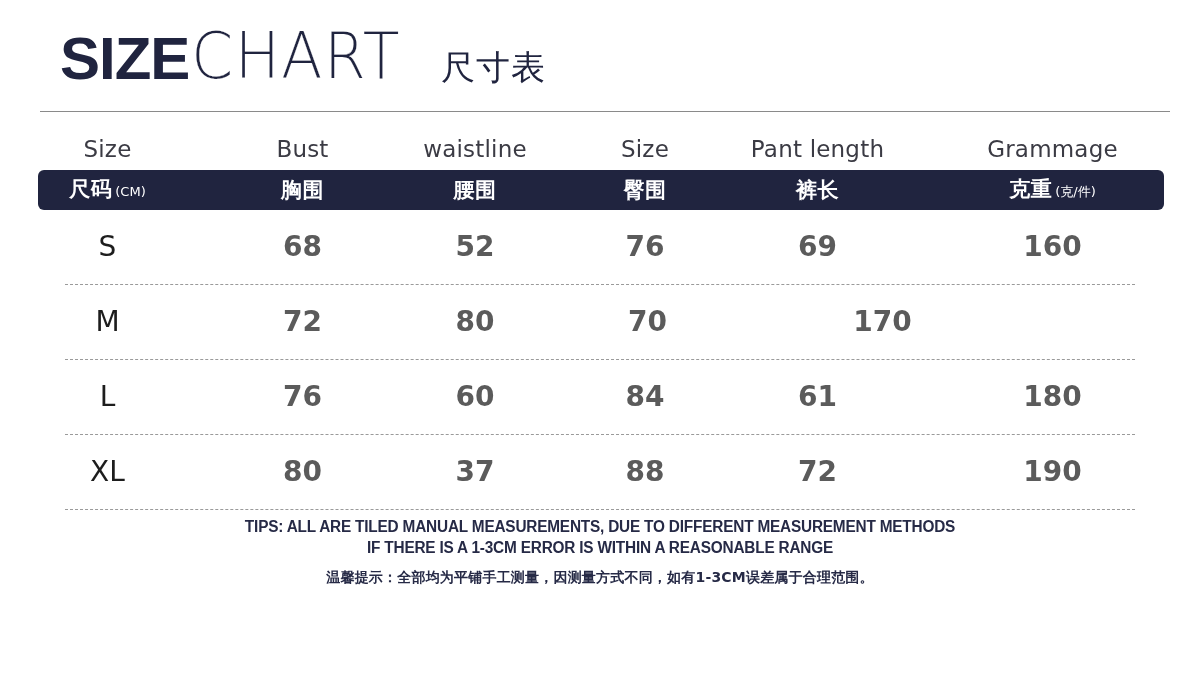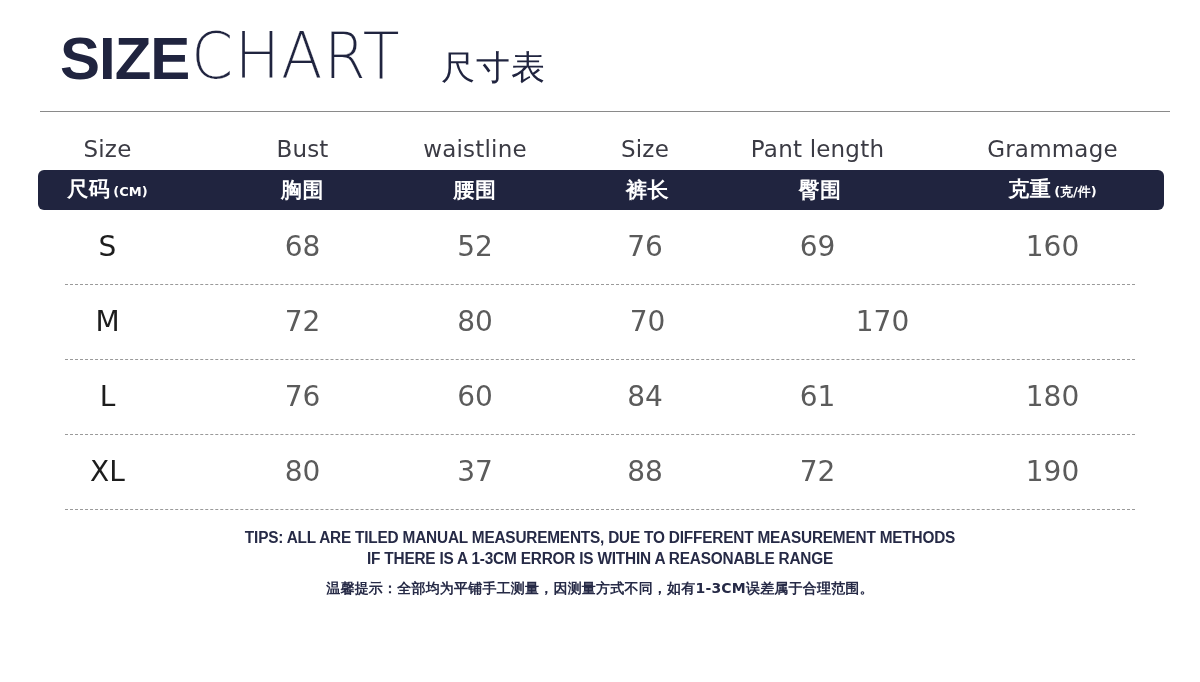--- a/index.html
+++ b/index.html
@@ -135,63 +135,63 @@
   .head-cn .cell {
     font-size: 21px;
     font-weight: 700;
     color: #ffffff;
     line-height: 40px;
     letter-spacing: 0.5px;
     font-family: "DejaVu Sans", "Liberation Sans", sans-serif;
   }
   .unit {
     font-size: 13px;
-    font-weight: 700;
+    font-weight: 400;
     letter-spacing: 0;
     margin-left: 3px;
   }
 
   
   .data-row {
     height: 74px;
     align-items: center;
   }
   .data-row .cell {
     line-height: 74px;
   }
   .size-label {
     font-size: 28px;
     font-weight: 500;
     color: #1d1d1d;
     font-family: "DejaVu Sans", "Liberation Sans", sans-serif;
   }
   .val {
     font-size: 28px;
-    font-weight: 400;
+    font-weight: 700;
     color: #5b5b5b;
     font-family: "DejaVu Sans", "Liberation Sans", sans-serif;
   }
 
   .divider-wrap {
     height: 1px;
     position: relative;
   }
   .divider {
     position: absolute;
     left: 65px;
     width: 1070px;
     height: 0;
     border-top: 1px dashed #9a9a9a;
   }
 
   
   .tips {
     position: absolute;
     left: 0;
-    top: 527px;
+    top: 516px;
     width: 1200px;
     text-align: center;
   }
   .tips-en {
     font-size: 16px;
     font-weight: 600;
     color: #262a46;
     line-height: 21px;
     letter-spacing: -0.2px;
     transform: scaleX(0.96);
@@ -230,22 +230,22 @@
       <div class="cell c4">Pant length</div>
       <div class="cell c5">Grammage</div>
     </div>
 
     <div class="head-band-wrap">
       <div class="head-band-bg"></div>
       <div class="row head-cn">
         <div class="cell c0"><span>尺码</span><span class="unit">(CM)</span></div>
         <div class="cell c1">胸围</div>
         <div class="cell c2">腰围</div>
+        <div class="cell c3">臀围</div>
         <div class="cell c4">裤长</div>
-        <div class="cell c3">臀围</div>
         <div class="cell c5"><span>克重</span><span class="unit">(克/件)</span></div>
       </div>
     </div>
 
     <div class="row data-row">
       <div class="cell c0 size-label">S</div>
       <div class="cell c1 val">68</div>
       <div class="cell c2 val">52</div>
       <div class="cell c3 val">76</div>
       <div class="cell c4 val">69</div>

